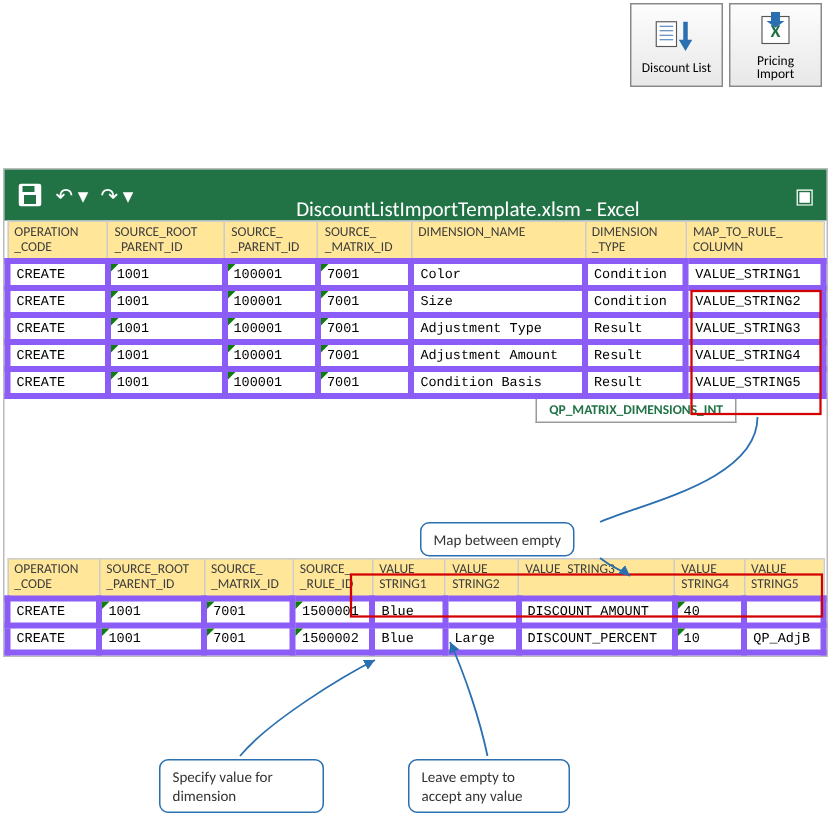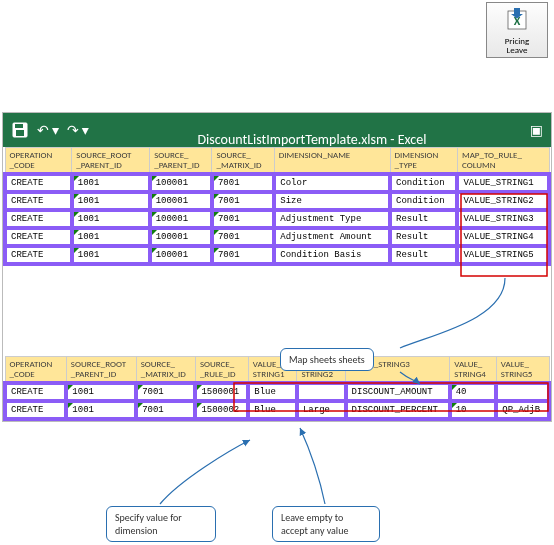--- a/index.html
+++ b/index.html
@@ -142,26 +142,37 @@
     border-right:5px solid transparent;
   }
   svg.connector { position: absolute; pointer-events: none; z-index: 5; }
 </style>
 </head>
 <body>
 
 <div class="toolbar-buttons">
   <div class="tb-btn">
     <svg viewBox="0 0 40 36">
+      <rect x="2" y="4" width="18" height="22" fill="#fff" stroke="#555"></rect>
+      <line x1="5" y1="8" x2="17" y2="8" stroke="#3a6fb0"></line>
+      <line x1="5" y1="12" x2="17" y2="12" stroke="#3a6fb0"></line>
+      <line x1="5" y1="16" x2="17" y2="16" stroke="#3a6fb0"></line>
+      <line x1="5" y1="20" x2="17" y2="20" stroke="#3a6fb0"></line>
+      <path d="M26 4 L26 20 L22 20 L28 30 L34 20 L30 20 L30 4 Z" fill="#2a6fb0"></path>
+    </svg>
+    <span class="tb-label">Discount List</span>
+  </div>
+  <div class="tb-btn">
+    <svg viewBox="0 0 40 36">
       <rect x="8" y="6" width="24" height="24" fill="#fff" stroke="#555"></rect>
       <text x="20" y="24" font-size="16" fill="#1d7044" text-anchor="middle" font-weight="bold">X</text>
       <path d="M16 2 L16 10 L12 10 L20 16 L28 10 L24 10 L24 2 Z" fill="#2a6fb0"></path>
     </svg>
     <span class="tb-label" style="white-space:pre-line">Pricing
-Leave</span>
+Import</span>
   </div>
 </div>
 
 <div class="excel-wrap">
   <div class="excel-titlebar">
     <div class="qat">
       <span class="qat-save">
         <svg viewBox="0 0 16 16" width="16" height="16">
             <rect x="1" y="1" width="14" height="14" fill="#fff" stroke="#fff" rx="1"></rect>
             <rect x="3" y="2" width="8" height="4" fill="#217346"></rect>
@@ -234,20 +245,23 @@
           <td>CREATE</td>
           <td class="green-tri">1001</td>
           <td class="green-tri">100001</td>
           <td class="green-tri">7001</td>
           <td>Condition Basis</td>
           <td>Result</td>
           <td>VALUE_STRING5</td>
         </tr>
       </tbody>
   </table>
+  <div class="tab-wrap1">
+    <span class="sheet-tab">QP_MATRIX_DIMENSIONS_INT</span>
+  </div>
 
   <table class="grid grid2">
     <thead>
         <tr>
       <th>OPERATION
 _CODE</th>
       <th>SOURCE_ROOT
 _PARENT_ID</th>
       <th>SOURCE_
 _MATRIX_ID</th>
@@ -284,21 +298,21 @@
           <td>Blue</td>
           <td>Large</td>
           <td>DISCOUNT_PERCENT</td>
           <td class="green-tri">10</td>
           <td>QP_AdjB</td>
         </tr>
       </tbody>
   </table>
 </div>
 
-<div class="callout" style="top:348px;left:280px;">Map sheets  sheets</div>
+<div class="callout" style="top:348px;left:280px;">Map between  empty</div>
 <div class="callout" style="top:506px;left:106px;width:110px">Specify value  for dimension</div>
 <div class="callout" style="top:506px;left:272px;width:108px">Leave  empty to accept any value</div>
 
 <svg class="connector" style="top:150px;left:0" width="554" height="395">
   <defs>
     <marker id="arr" markerWidth="8" markerHeight="8" refX="6" refY="3" orient="auto">
       <path d="M0,0 L6,3 L0,6 Z" fill="#2a6fb0"></path>
     </marker>
   </defs>
 

